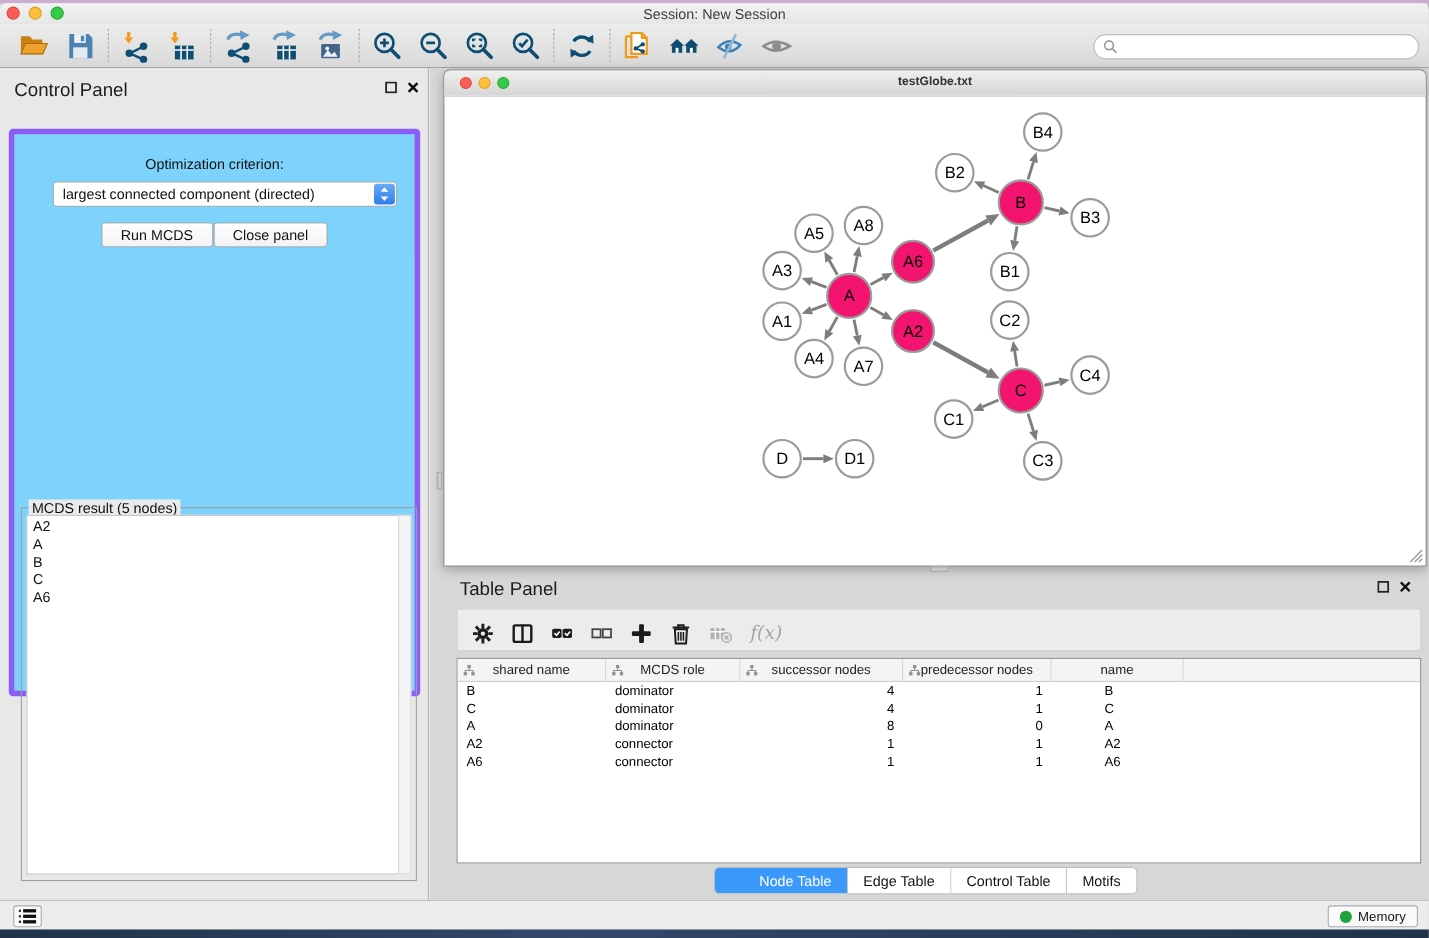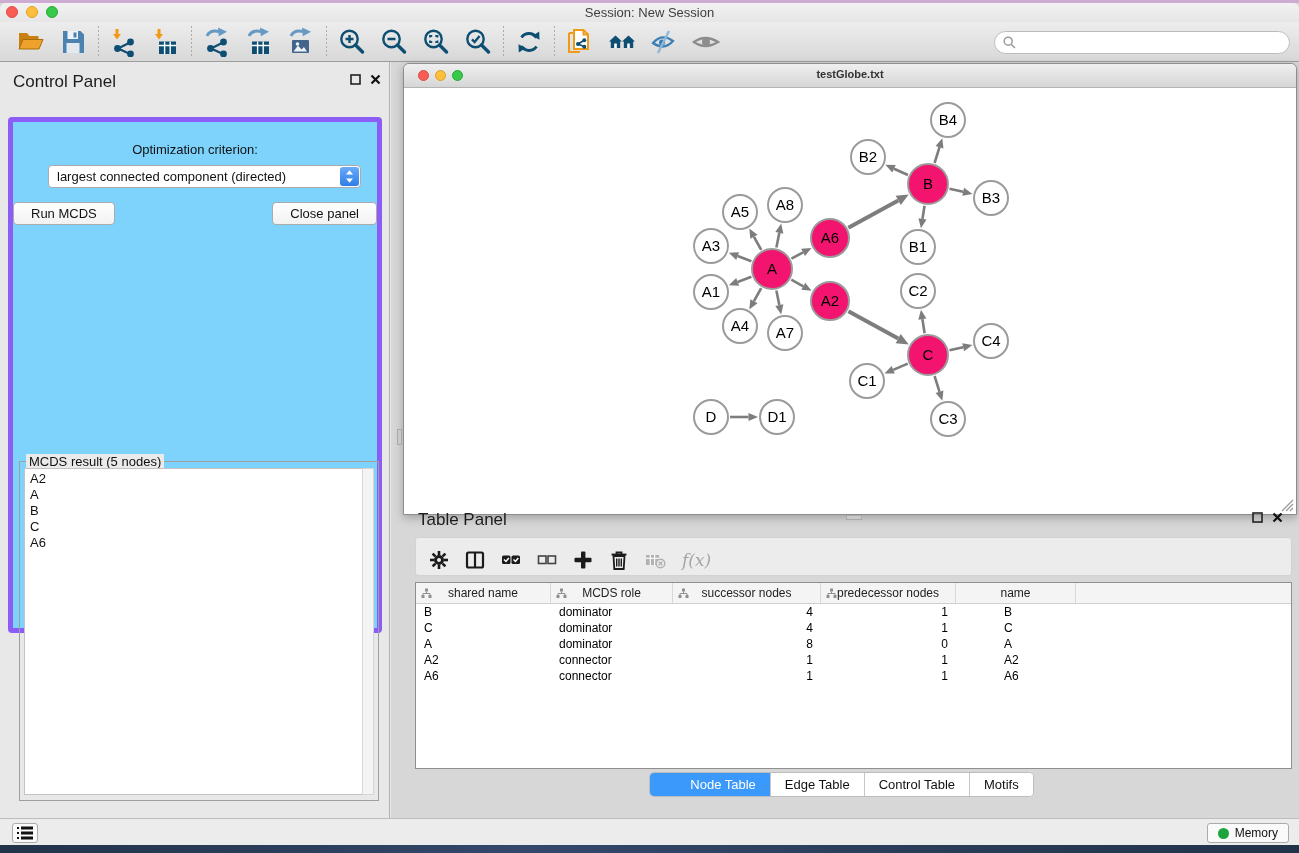--- a/index.html
+++ b/index.html
@@ -58,21 +58,21 @@
                 background:#7dd3fc; border:5px solid #8b5cf6; border-radius:4px; }
   #criterion-label { position:absolute; left:0; width:100%; top:20px; text-align:center;
                      font-size:13px; color:#111; }
   #criterion-select { position:absolute; left:35px; top:43px; width:313px; height:23px;
                       background:#fff; border:1px solid #ababab; border-radius:4px;
                       font-size:13px; display:flex; align-items:center; padding-left:8px; color:#111; }
   #criterion-select .stepper { position:absolute; right:1px; top:1px; width:19px; height:19px;
        background:linear-gradient(#6aabf9,#2e7de9); border-radius:3px;
        display:flex; align-items:center; justify-content:center; }
   #cp-buttons { position:absolute; left:0; top:80px; width:100%; display:flex;
-                justify-content:space-between; }
+                justify-content:center; }
   .push-btn { background:linear-gradient(#ffffff,#f2f2f2); border:1px solid #ababab;
               border-radius:4px; font-size:13px; padding:3px 17px; color:#111;
               font-family:"Liberation Sans",sans-serif; }
   #mcds-fieldset { position:absolute; left:6px; top:339px; width:360px; height:340px;
                    border:1px solid #9f9f9f; }
   #mcds-legend { position:absolute; left:6px; top:-8px; background:#eaeaea;
                  font-size:13px; padding:0 3px; color:#111; }
   #mcds-list { position:absolute; left:4px; top:6px; right:16px; bottom:5px;
                background:#fff; border:1px solid #c3c3c3; border-right:none;
                font-size:13px; padding:2px 0 0 5px; overflow:hidden; }
@@ -95,21 +95,21 @@
   #net-title { position:absolute; left:0; right:0; top:4px; text-align:center;
                font-size:11px; color:#333;font-weight:bold; }
   #net-canvas { position:absolute; left:1px; top:24px; width:890px; height:425px; background:#fff; }
   #graph { font-family:"Liberation Sans",sans-serif; }
   #net-grip { position:absolute; right:2px; bottom:2px; width:13px; height:13px; }
   .mini-thumb { position:absolute; background:#c9c9c9; border:1px solid #a9a9a9; }
   #thumb-left { left:-7px; top:365px; width:5px; height:16px; }
   #thumb-bottom { left:442px; bottom:-6px; width:16px; height:5px; }
 
   
-  #table-panel { position:absolute; left:12px; top:442px; width:890px; height:298px; }
+  #table-panel { position:absolute; left:12px; top:458px; width:890px; height:298px; }
   #tp-toolbar { position:absolute; left:12px; top:33px; width:877px; height:39px;
                 background:#ececec; border:1px solid #d2d2d2; border-radius:3px;
                 display:flex; align-items:flex-end; padding-left:8px; gap:6px; }
   .tp-btn { width:30px; height:30px; display:flex; align-items:center; justify-content:center; }
   .tp-btn.disabled { opacity:0.9; }
   .fx-label { font-family:"DejaVu Serif",serif; font-style:italic; color:#9d9d9d; font-size:17px; }
   #table-wrap { position:absolute; left:12px; top:78px; width:877px; height:187px;
                 background:#fff; border:1px solid #8f8f8f; overflow:hidden; }
   #thead-row { display:flex; height:21px; background:#f4f4f4; border-bottom:1px solid #cfcfcf; }
   .th { position:relative; display:flex; align-items:center; justify-content:center;

